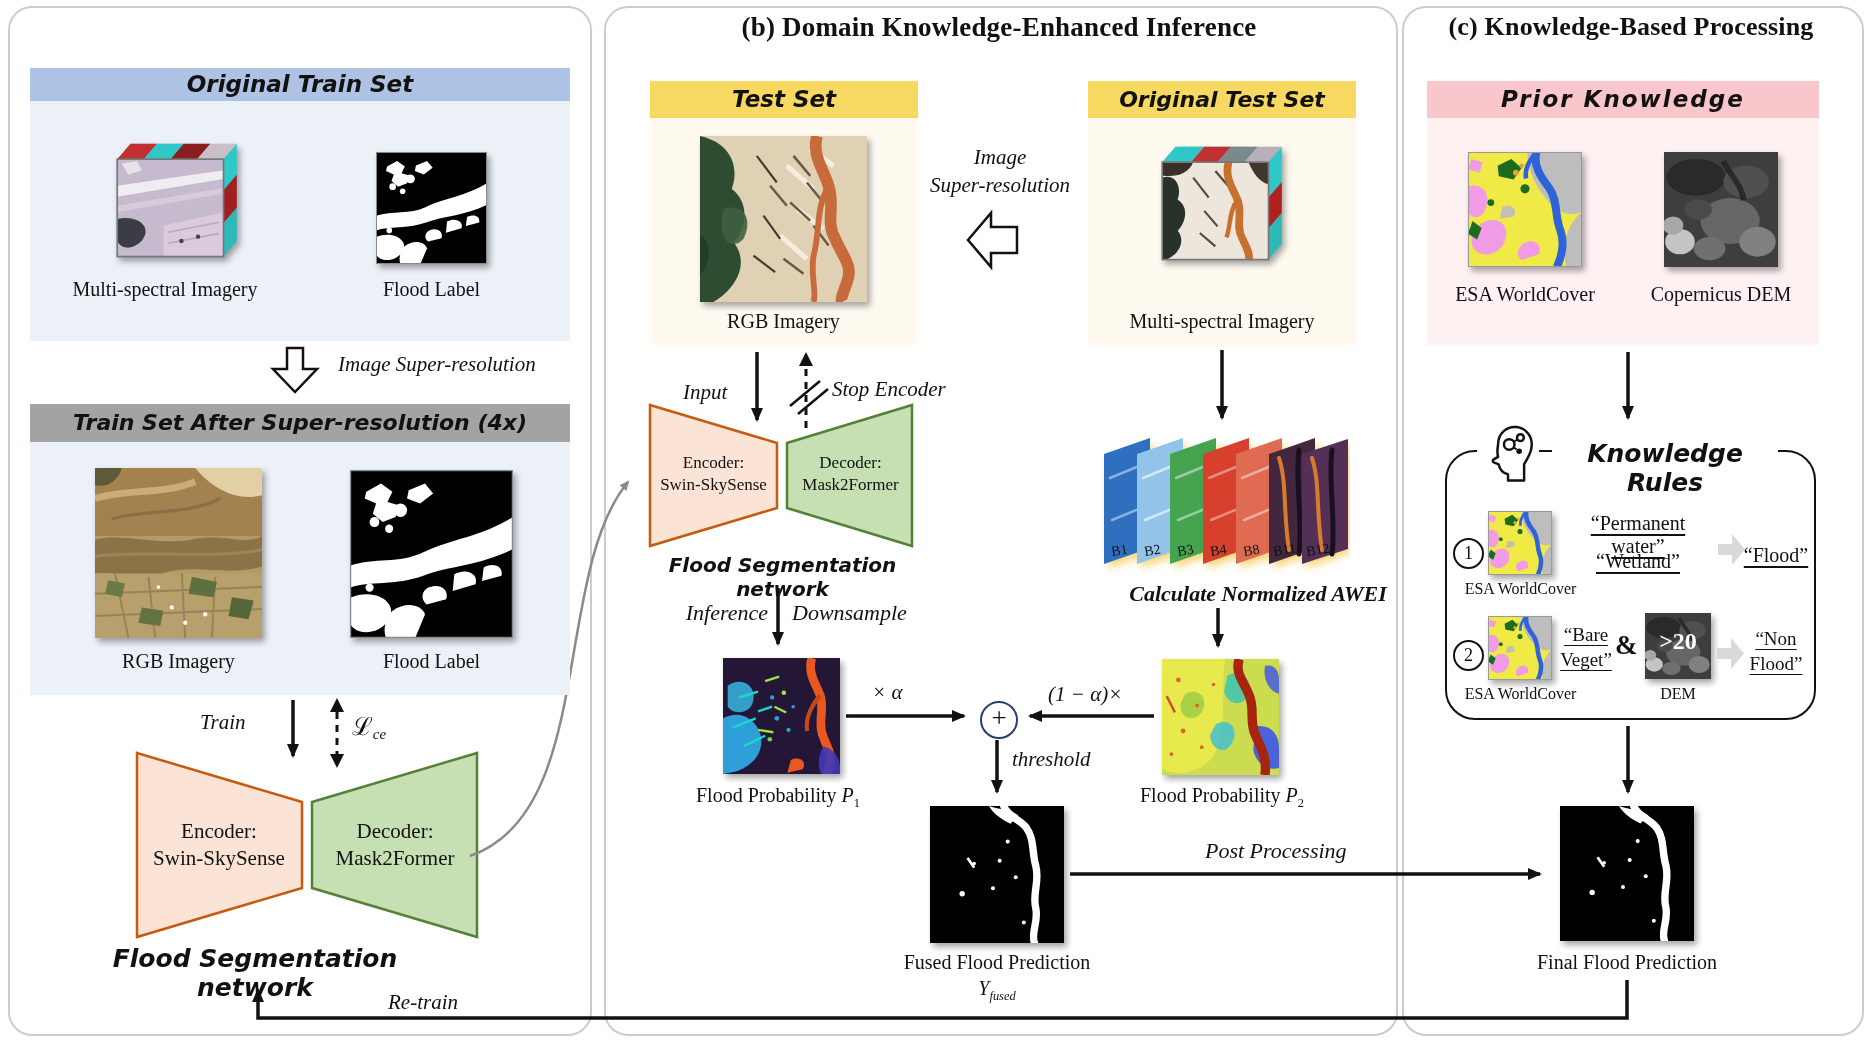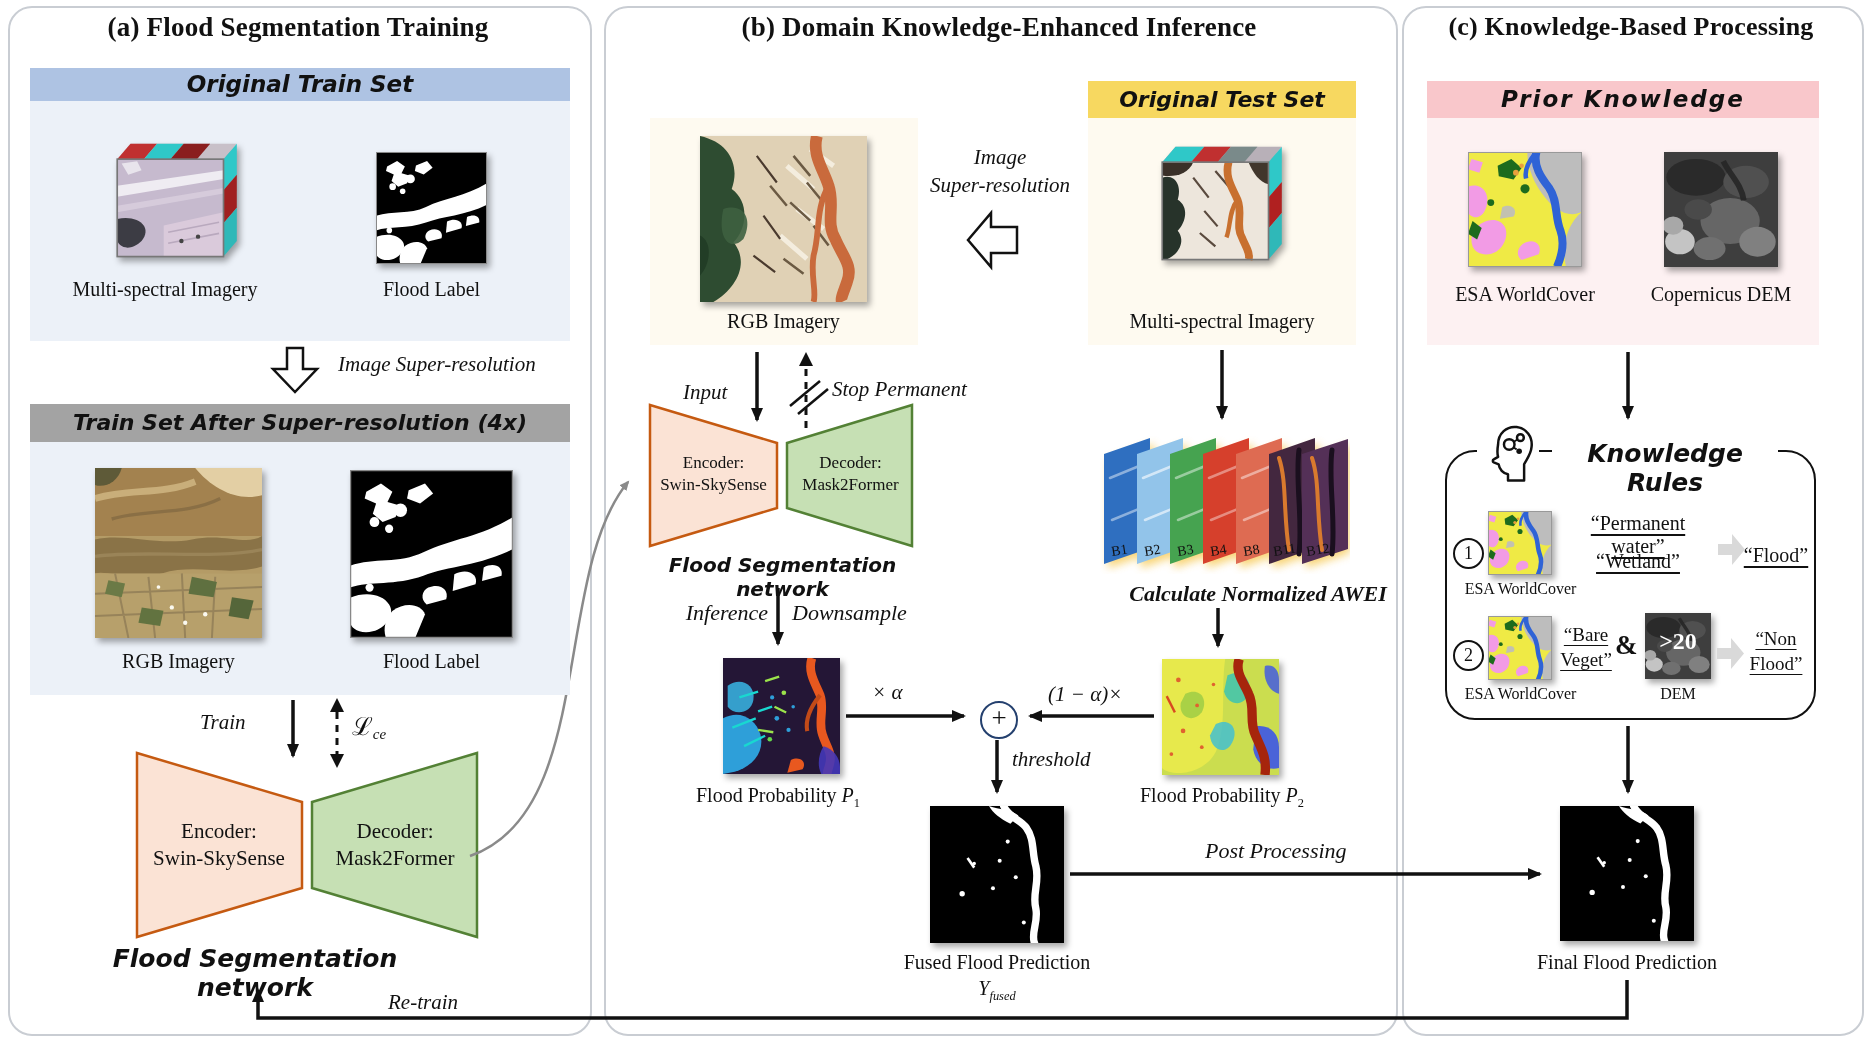--- a/index.html
+++ b/index.html
@@ -152,21 +152,20 @@
     <line x1="1154" y1="716" x2="1030" y2="716" stroke="#111" stroke-width="3.5" marker-end="url(#m)"></line>
 
     <line x1="997" y1="740" x2="997" y2="792" stroke="#111" stroke-width="3.5" marker-end="url(#m)"></line>
 
     <line x1="1070" y1="874" x2="1540" y2="874" stroke="#111" stroke-width="3.5" marker-end="url(#m)"></line>
 
     <line x1="1628" y1="352" x2="1628" y2="418" stroke="#111" stroke-width="3.5" marker-end="url(#m)"></line>
     <line x1="1628" y1="726" x2="1628" y2="792" stroke="#111" stroke-width="3.5" marker-end="url(#m)"></line>
   </svg>
 
-  <div class="abs title ctr" style="left:8px;top:12px;width:580px;">(a) Flood Segmentation Training</div>
 
   <div class="abs hand hdr ctr" style="left:30px;top:68px;width:540px;background:#aec3e3;">Original Train Set</div>
   <div class="abs" style="left:30px;top:101px;width:540px;height:240px;background:#ecf1f8;"></div>
 
   <svg class="thumb" style="left:115px;top:140px;" width="124" height="118" viewBox="0 0 112 104">
     <polygon points="2,16 14,2 110,2 98,16" fill="#c8c0c8"></polygon>
     <polygon points="2,16 14,2 38,2 26,16" fill="#c03030"></polygon>
     <polygon points="26,16 38,2 62,2 50,16" fill="#2fc8c8"></polygon>
     <polygon points="50,16 62,2 86,2 74,16" fill="#8a1e1e"></polygon>
     <polygon points="98,16 110,2 110,30 98,44" fill="#2fc8c8"></polygon>
@@ -240,20 +239,21 @@
   <div class="abs ctr" style="left:315px;top:818px;width:160px;font-size:21px;line-height:27px;">
     <span style="display:block">Decoder:</span>
     <span style="display:block">Mask2Former</span>
   </div>
 
   <div class="abs net-lbl ctr" style="left:85px;top:944px;width:340px;font-size:25px;">Flood Segmentation network</div>
   <div class="abs annot" style="left:388px;top:990px;">Re-train</div>
 
   <div class="abs title ctr" style="left:604px;top:12px;width:790px;">(b) Domain Knowledge-Enhanced Inference</div>
 
+  <div class="abs hand hdr ctr" style="left:650px;top:81px;width:268px;line-height:37px;background:#f7d860;">Test Set</div>
   <div class="abs" style="left:650px;top:118px;width:268px;height:227px;background:#fefaf0;"></div>
 
   <svg class="thumb" style="left:700px;top:136px;" width="167" height="166" viewBox="0 0 100 100" preserveAspectRatio="none">
     <rect width="100" height="100" fill="#e0d1b5"></rect>
     <path d="M0,0 C18,4 24,18 19,32 C30,40 28,56 20,64 C30,76 22,92 8,100 L0,100 Z" fill="#2e4c31"></path>
     <path d="M14,44 C26,40 32,50 26,62 C18,70 10,62 14,44 Z" fill="#3e6040" opacity=".9"></path>
     <path d="M0,60 C8,64 6,78 0,84 Z" fill="#223d26"></path>
     <path d="M52,18 L68,32 M58,44 L74,56 M48,60 L64,74 M66,8 L80,18" stroke="#f4edde" stroke-width="3" fill="none"></path>
     <path d="M56,12 l10,12 M64,28 l9,11 M54,40 l12,11 M68,54 l9,12 M50,74 l12,9 M42,30 l10,12" stroke="#6b5a43" stroke-width="1.5" fill="none"></path>
     <path d="M34,12 l12,16 M38,48 l10,14 M32,72 l13,10" stroke="#4a3a2e" stroke-width="1.3" fill="none"></path>
@@ -285,21 +285,21 @@
       <path d="M30,30 l14,18 M40,60 l12,14 M50,24 l12,14 M36,80 l14,12" stroke="#5a4a3e" stroke-width="2" fill="none"></path>
       <path d="M80,16 L98,16 L98,36 C90,34 84,26 80,16 Z" fill="#41362c"></path>
       <path d="M62,16 C58,30 66,40 70,50 C75,62 68,74 74,84 C77,92 82,98 80,104" stroke="#c8702f" stroke-width="7" fill="none"></path>
       <path d="M70,50 C62,60 64,74 60,84" stroke="#c8702f" stroke-width="4" fill="none"></path>
       <rect x="2" y="16" width="96" height="88" fill="none" stroke="#777" stroke-width="1.5"></rect>
     </g>
   </svg>
   <div class="abs lbl ctr" style="left:1088px;top:310px;width:268px;">Multi-spectral Imagery</div>
 
   <div class="abs annot" style="left:683px;top:380px;">Input</div>
-  <div class="abs annot" style="left:832px;top:377px;">Stop Permanent</div>
+  <div class="abs annot" style="left:832px;top:377px;">Stop Encoder</div>
 
   <div class="abs ctr" style="left:650px;top:452px;width:127px;font-size:17px;line-height:22px;">
     <span style="display:block">Encoder:</span>
     <span style="display:block">Swin-SkySense</span>
   </div>
   <div class="abs ctr" style="left:787px;top:452px;width:127px;font-size:17px;line-height:22px;">
     <span style="display:block">Decoder:</span>
     <span style="display:block">Mask2Former</span>
   </div>
   <div class="abs net-lbl ctr" style="left:645px;top:553px;width:275px;font-size:20px;">Flood Segmentation network</div>

